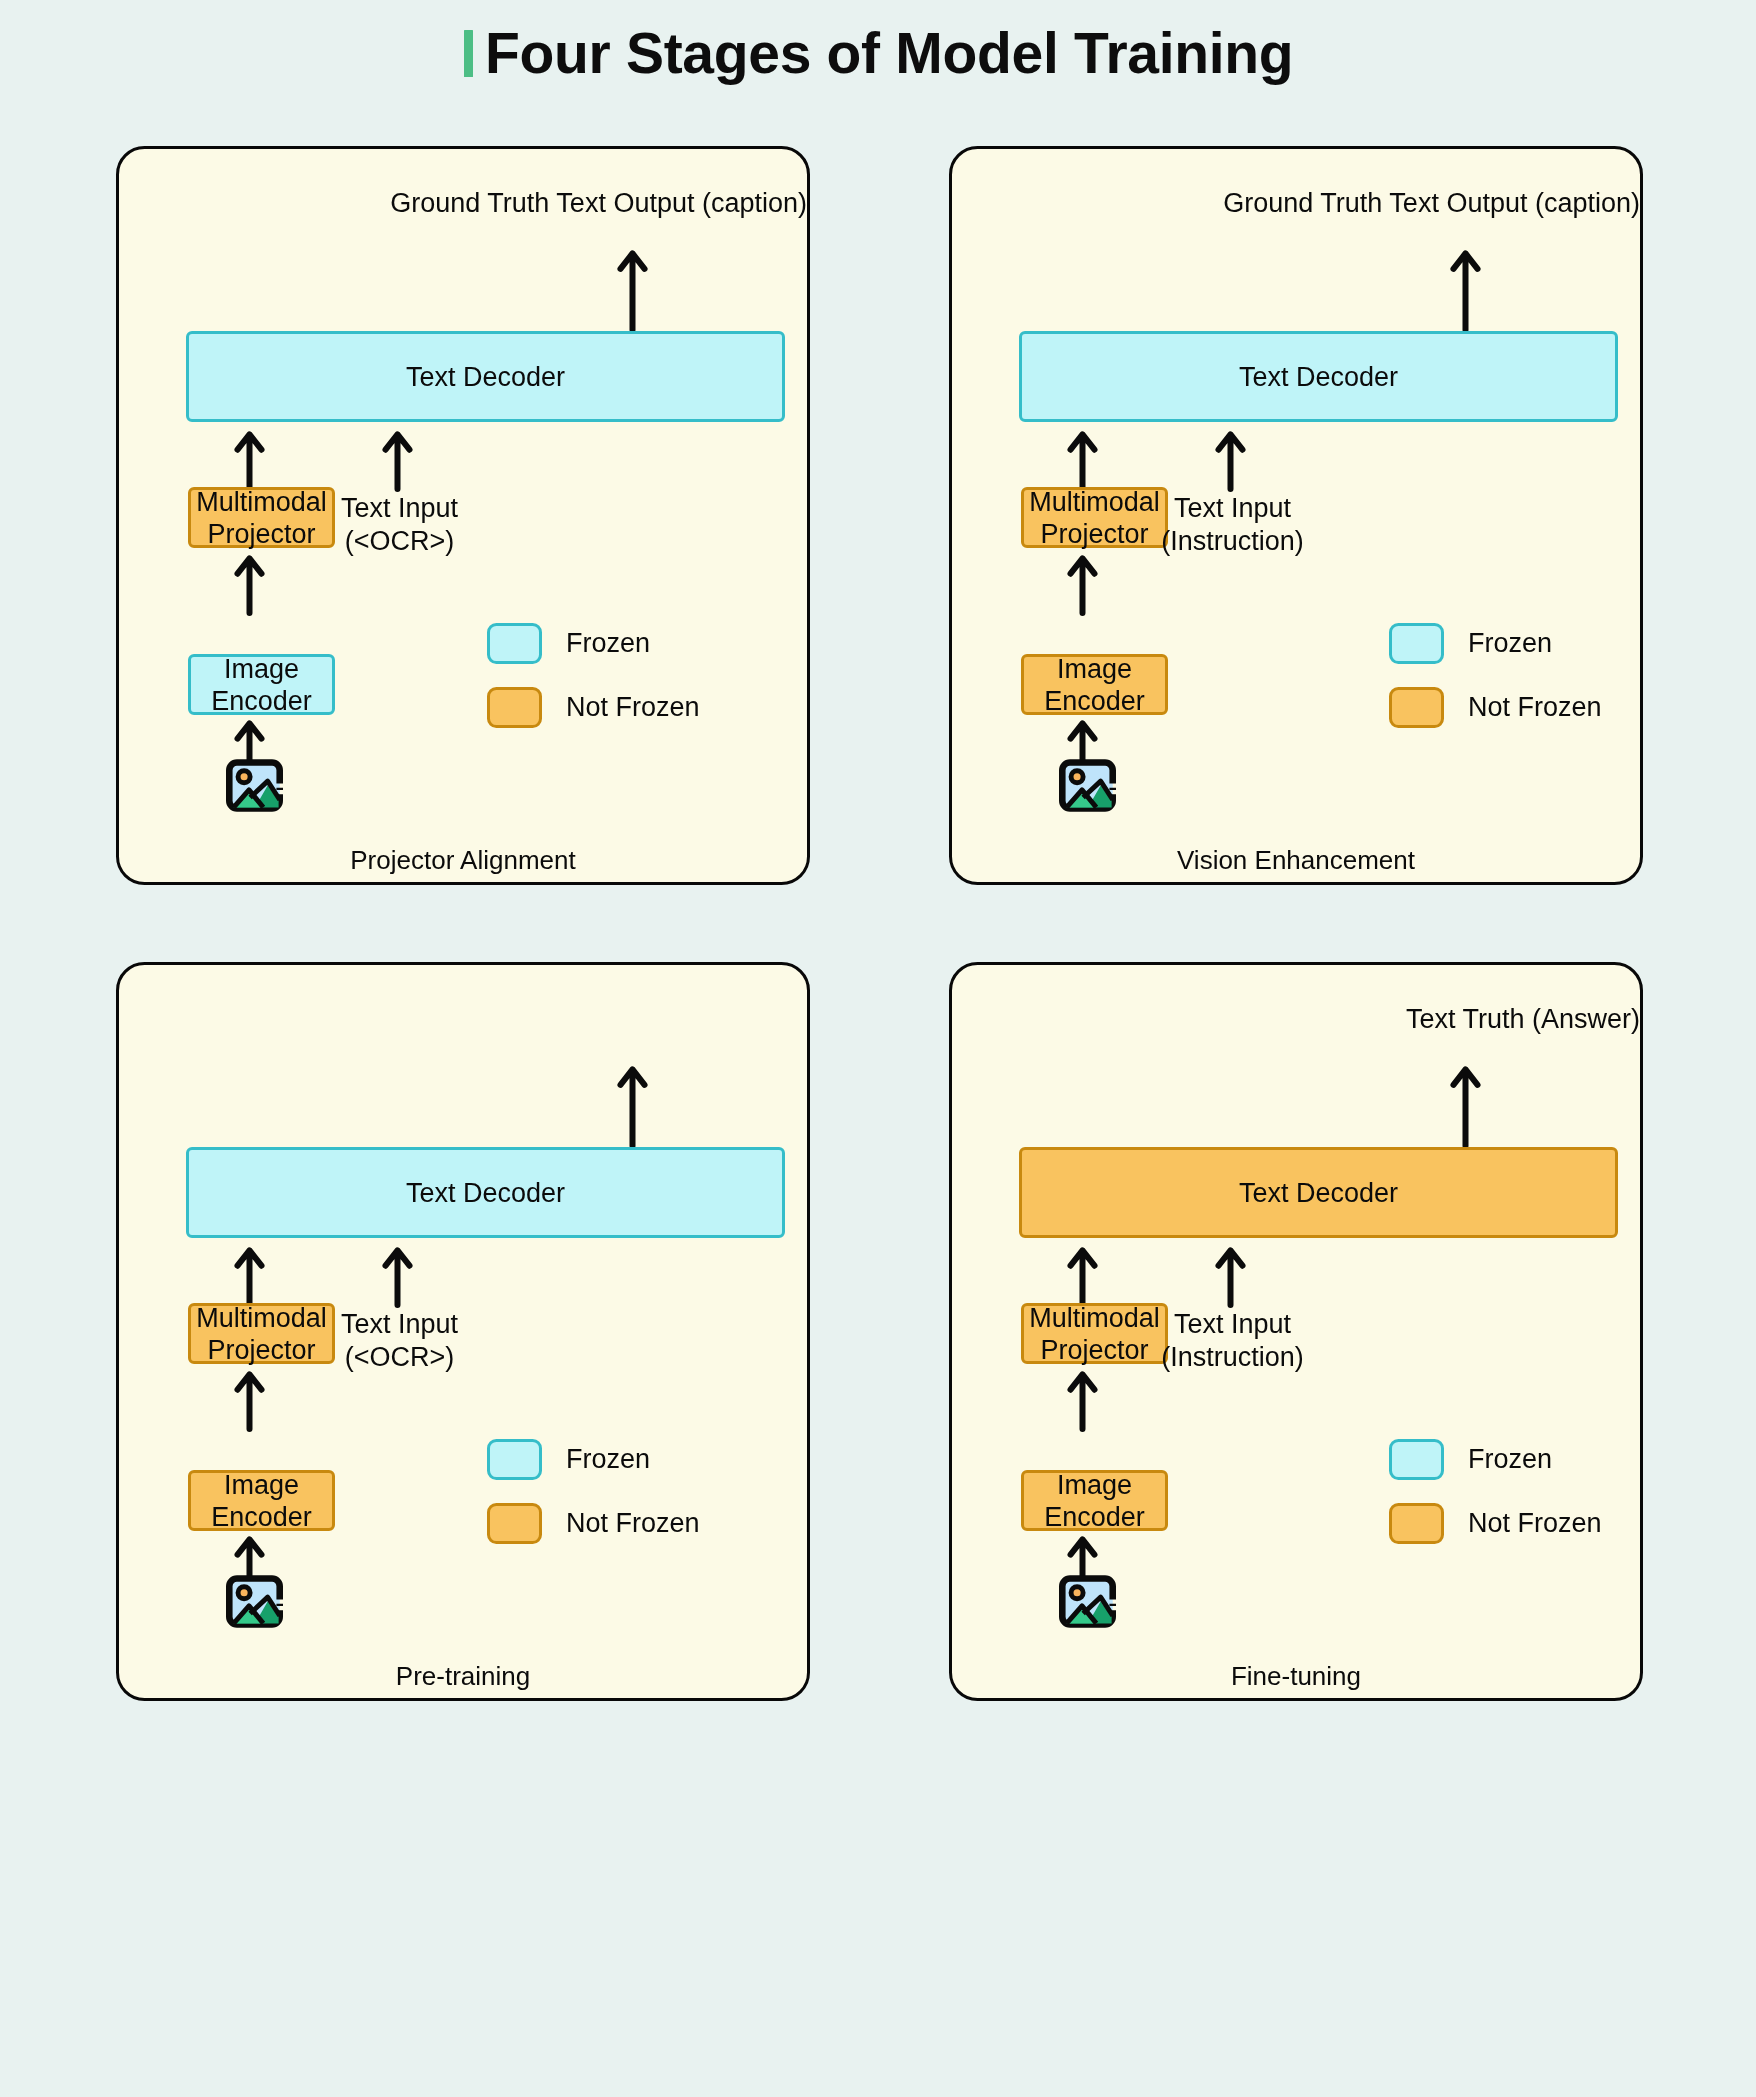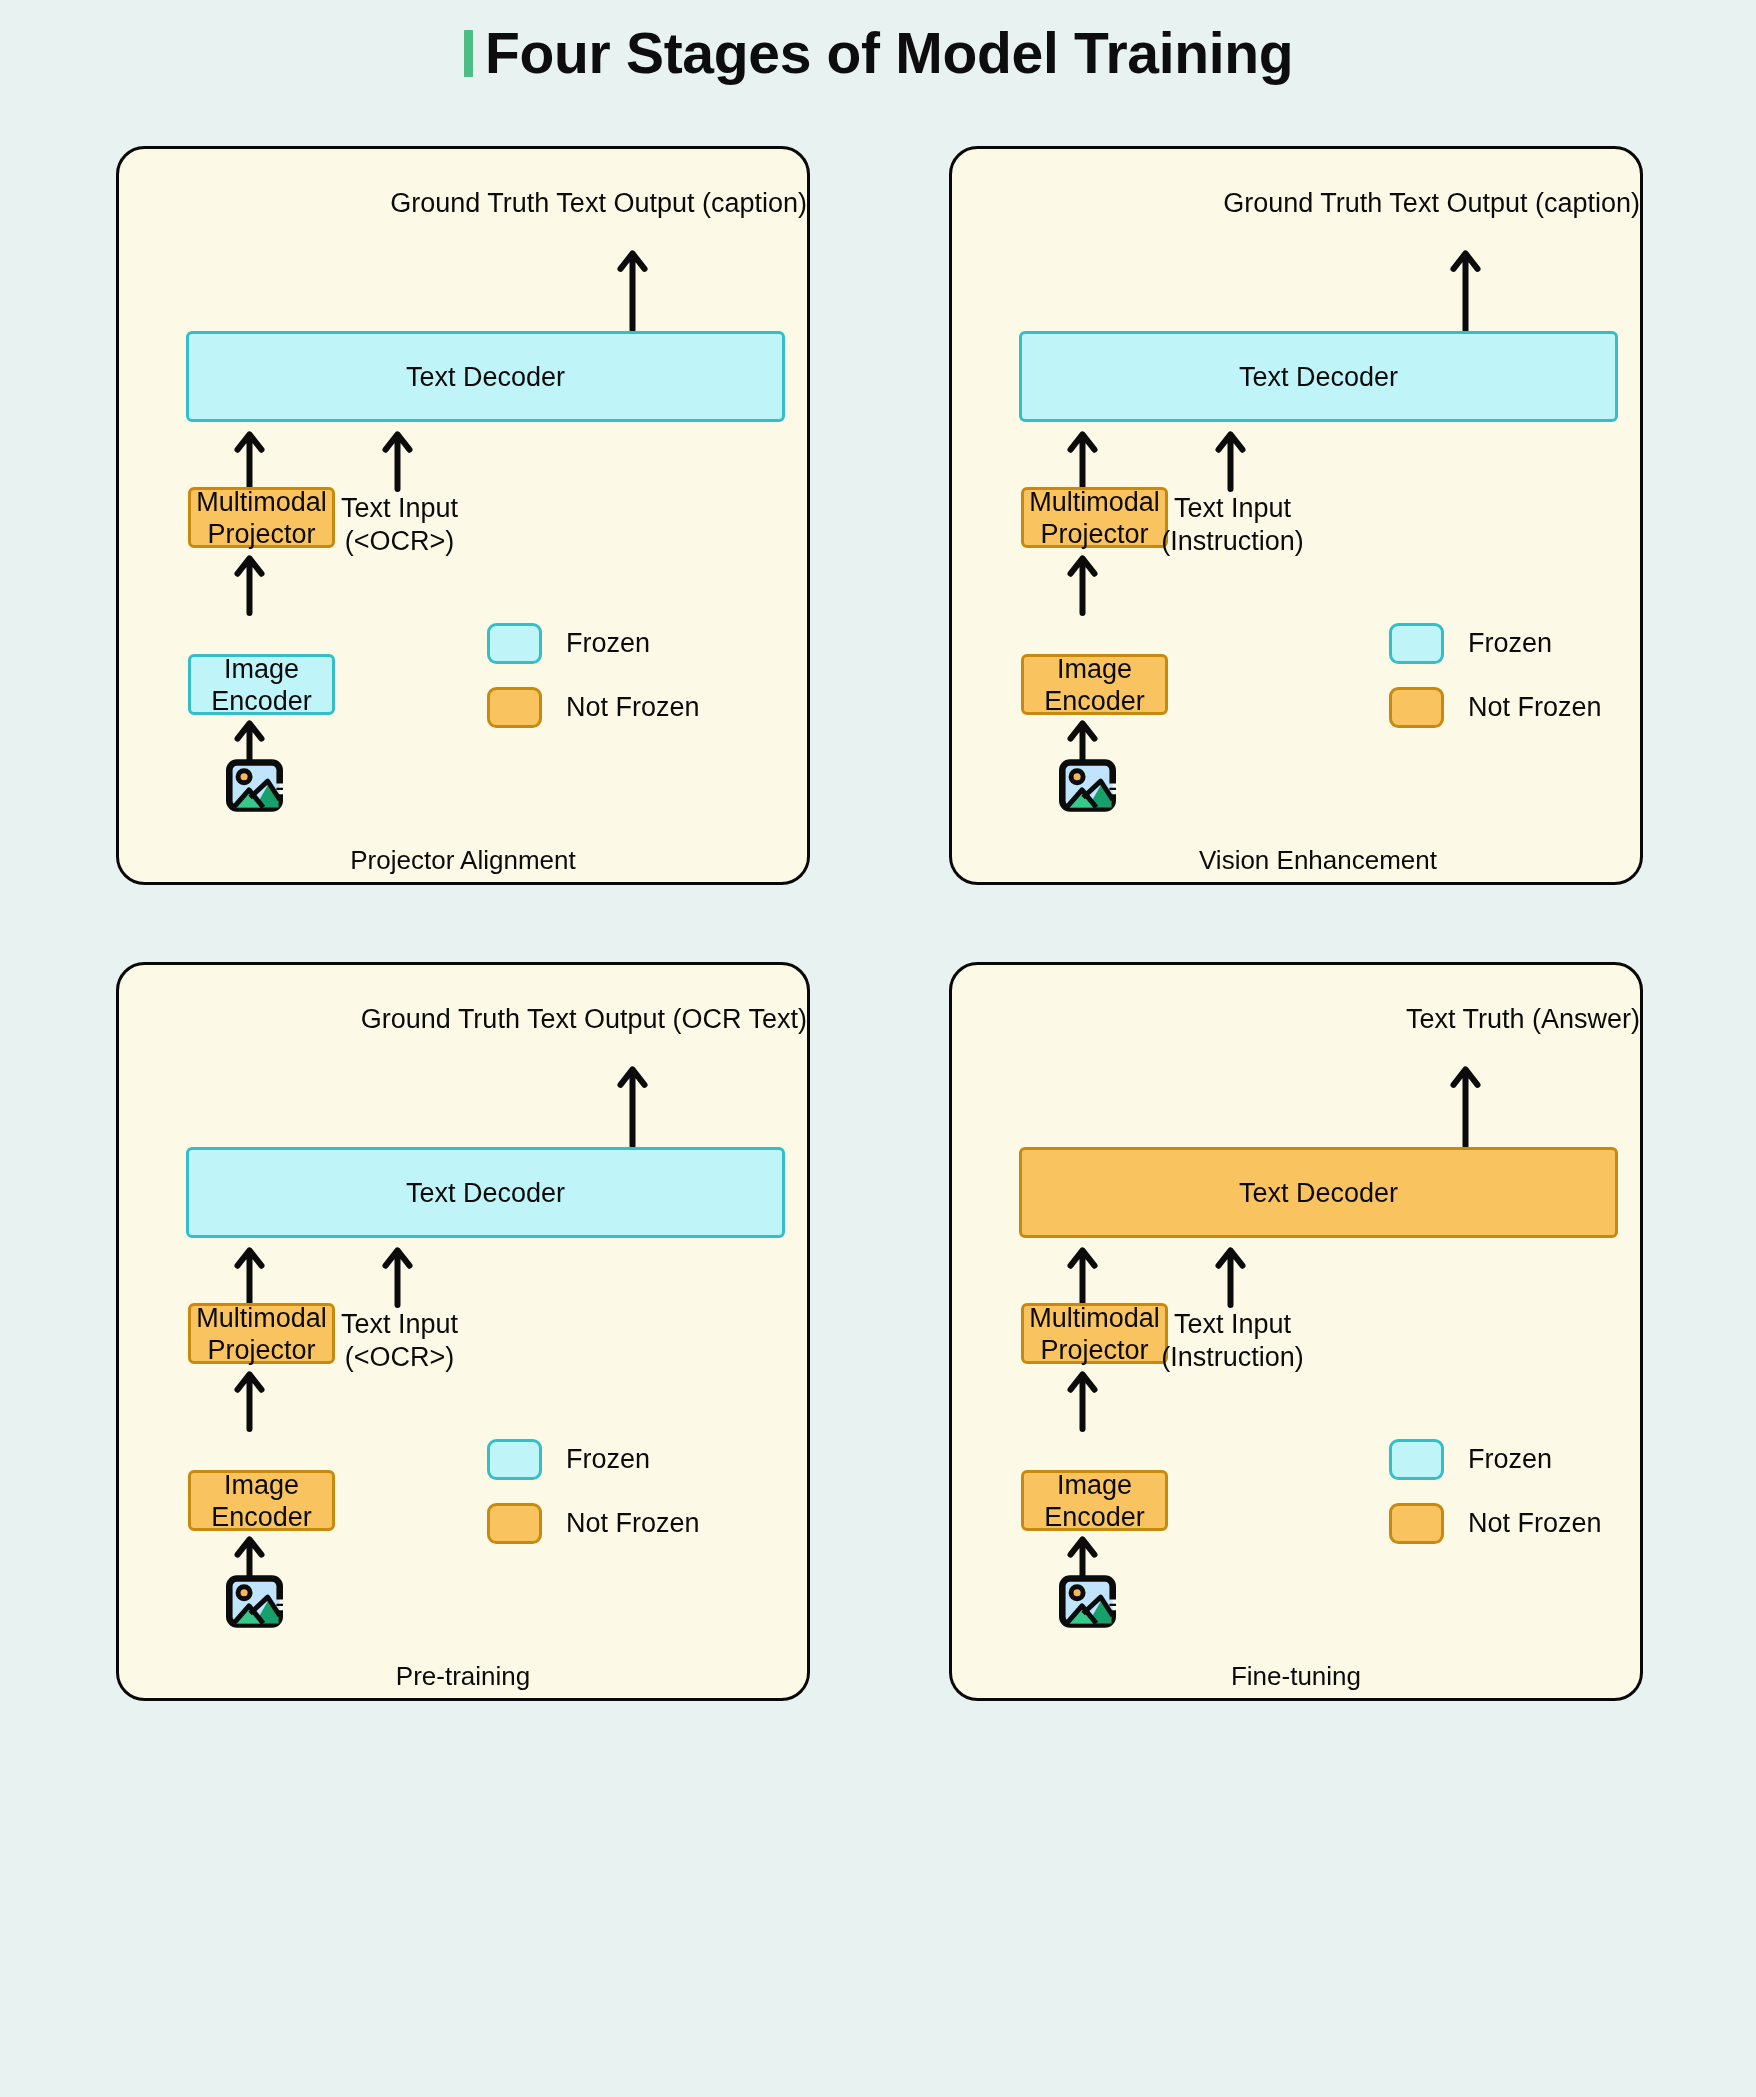--- a/index.html
+++ b/index.html
@@ -224,25 +224,24 @@
         <div class="legend-row">
           <div class="swatch frozen"></div>
           <div class="legend-label">Frozen</div>
         </div>
         <div class="legend-row">
           <div class="swatch unfrozen"></div>
           <div class="legend-label">Not Frozen</div>
         </div>
       </div>
 
-      <div class="caption" style="top: 696px; padding-left: 22px;">Vision Enhancement</div>
+      <div class="caption" style="top: 696px;">Vision Enhancement</div>
     </div>
 
     <div class="panel">
-      <div class="panel-title" style="top: 39px;">Ground Truth Text Output (OCR Text)</div>
 
       <div class="arrow" style="left: 497px; top: 99px;">
         <svg width="33" height="82" viewBox="0 0 60 150">
             <path d="M30 150 L30 10 M8 38 L30 10 L52 38" fill="none" stroke="#0b0b0b" stroke-width="11" stroke-linecap="round" stroke-linejoin="round"></path>
           </svg>
       </div>
 
       <div class="node frozen" style="left: 67px; top: 182px; width: 599px; height: 91px;">Text Decoder</div>
 
       <div class="arrow" style="left: 114px; top: 280px;">

